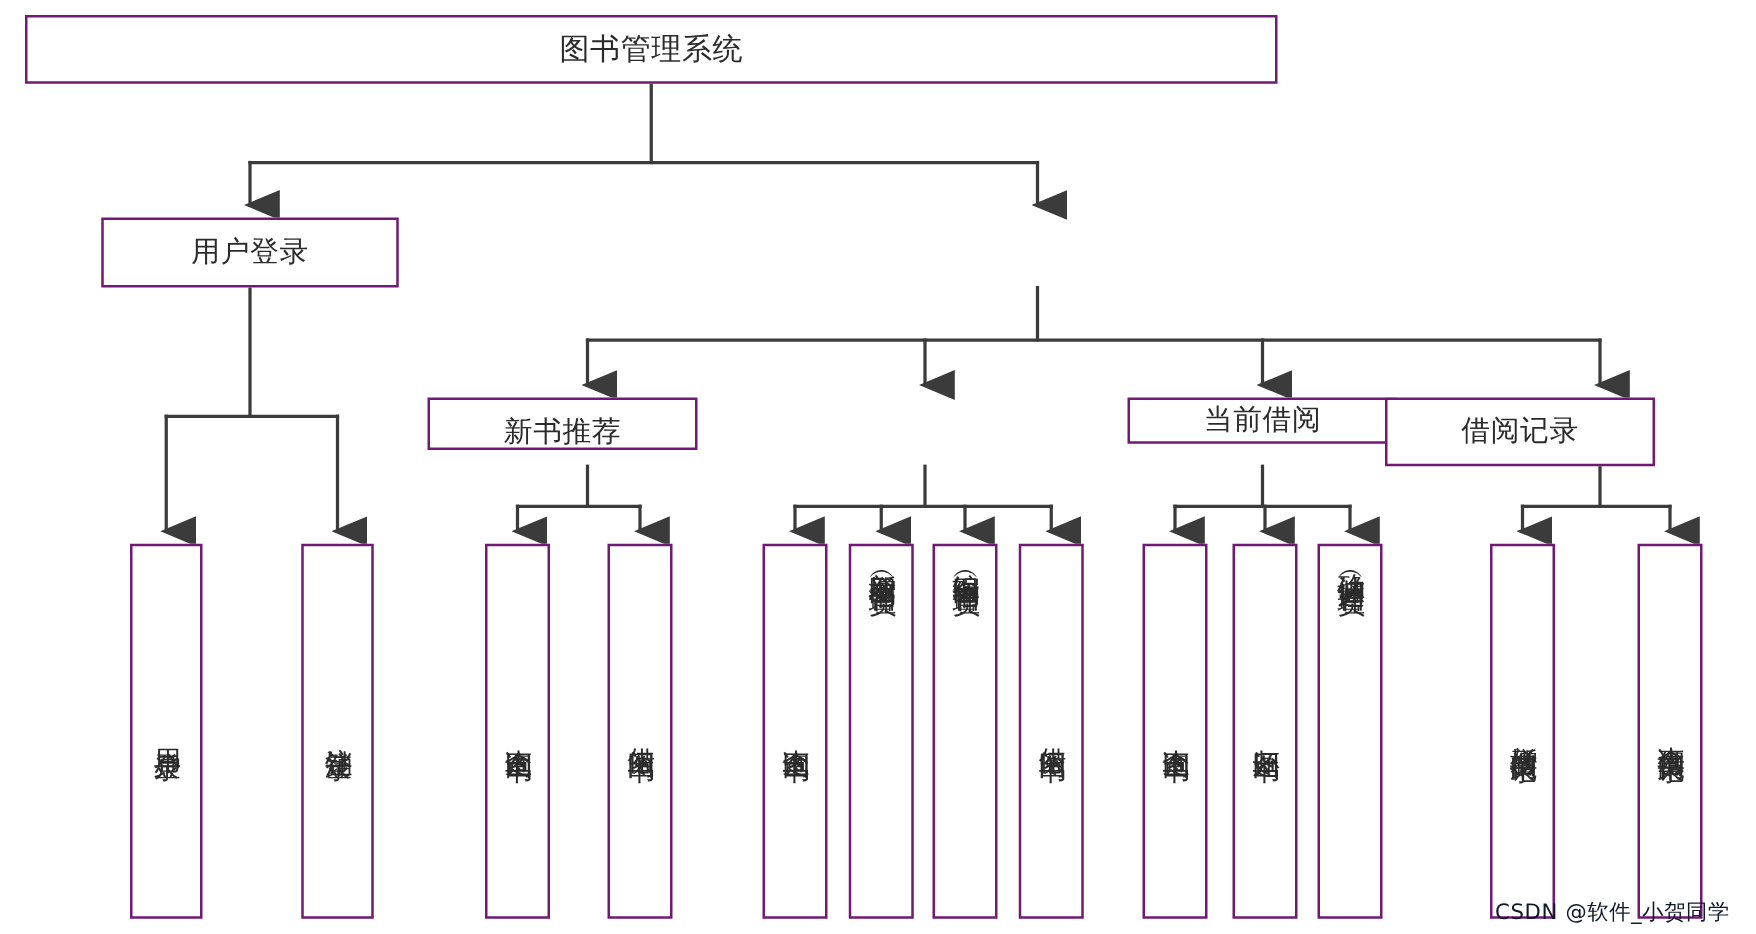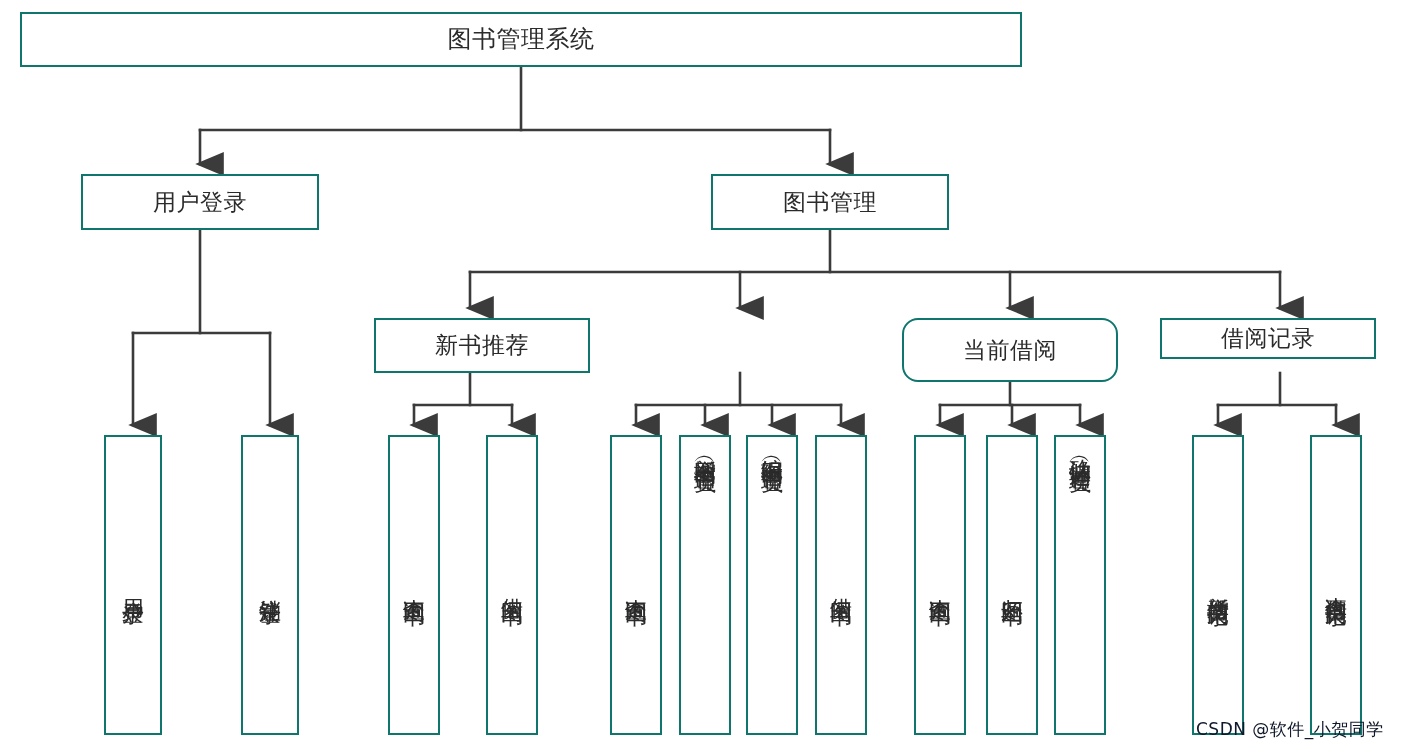--- a/index.html
+++ b/index.html
@@ -23,21 +23,21 @@
     left: 0;
     top: 0;
     width: 1405px;
     height: 747px;
     pointer-events: none;
   }
   .node {
     position: absolute;
     box-sizing: border-box;
     background: #ffffff;
-    border: 2px solid #0f766e;
+    border: 2px solid #701a75;
     display: flex;
     align-items: center;
     justify-content: center;
     color: #2b2b2b;
   }
   .node .lbl {
     display: block;
     text-align: center;
     line-height: 1.05;
     letter-spacing: 0.5px;
@@ -132,31 +132,28 @@
     </g>
   </svg>
 
   <div class="node horiz root" style="left:20px; top:12px; width:1002px; height:55px;">
     <span class="lbl">图书管理系统</span>
   </div>
 
   <div class="node horiz" style="left:81px; top:174px; width:238px; height:56px;">
     <span class="lbl">用户登录</span>
   </div>
-  <div class="node horiz" style="left:711px; top:174px; width:238px; height:56px;">
-    <span class="lbl">图书管理</span>
-  </div>
-
-  <div class="node horiz" style="left:374px; top:318px; width:216px; height:55px;">
+
+  <div class="node horiz" style="left:342px; top:318px; width:216px; height:42px;align-items:flex-end;">
     <span class="lbl">新书推荐</span>
   </div>
-  <div class="node horiz" style="left:902px; top:318px; width:216px; height:64px;border-radius:16px;">
+  <div class="node horiz" style="left:902px; top:318px; width:216px; height:37px;">
     <span class="lbl">当前借阅</span>
   </div>
-  <div class="node horiz" style="left:1160px; top:318px; width:216px; height:41px;">
+  <div class="node horiz" style="left:1108px; top:318px; width:216px; height:55px;">
     <span class="lbl">借阅记录</span>
   </div>
 
   <div class="node vert mid" style="left:104px; top:435px; width:58px; height:300px;">
     <span class="lbl">用户登录</span>
   </div>
   <div class="node vert mid" style="left:241px; top:435px; width:58px; height:300px;">
     <span class="lbl">注销登录</span>
   </div>
 

